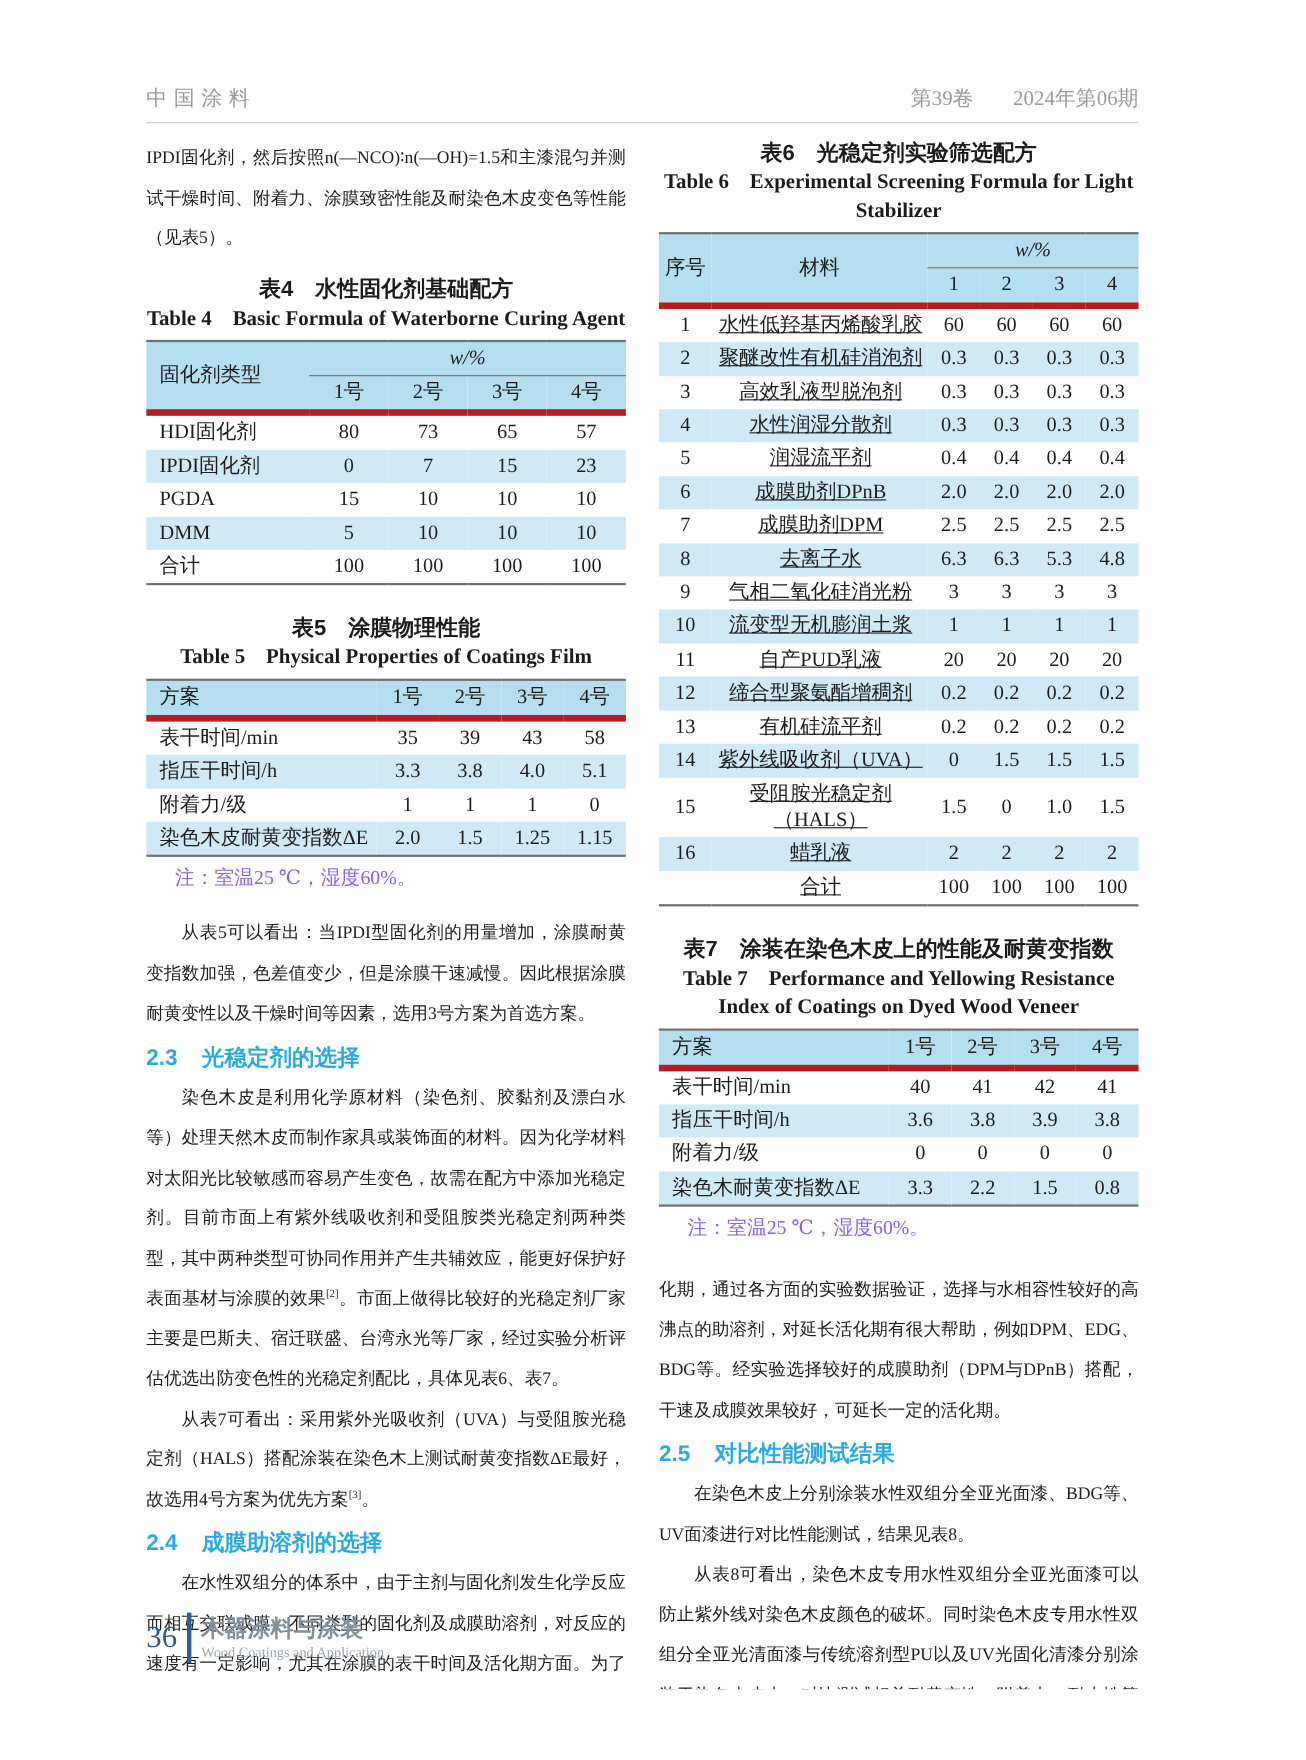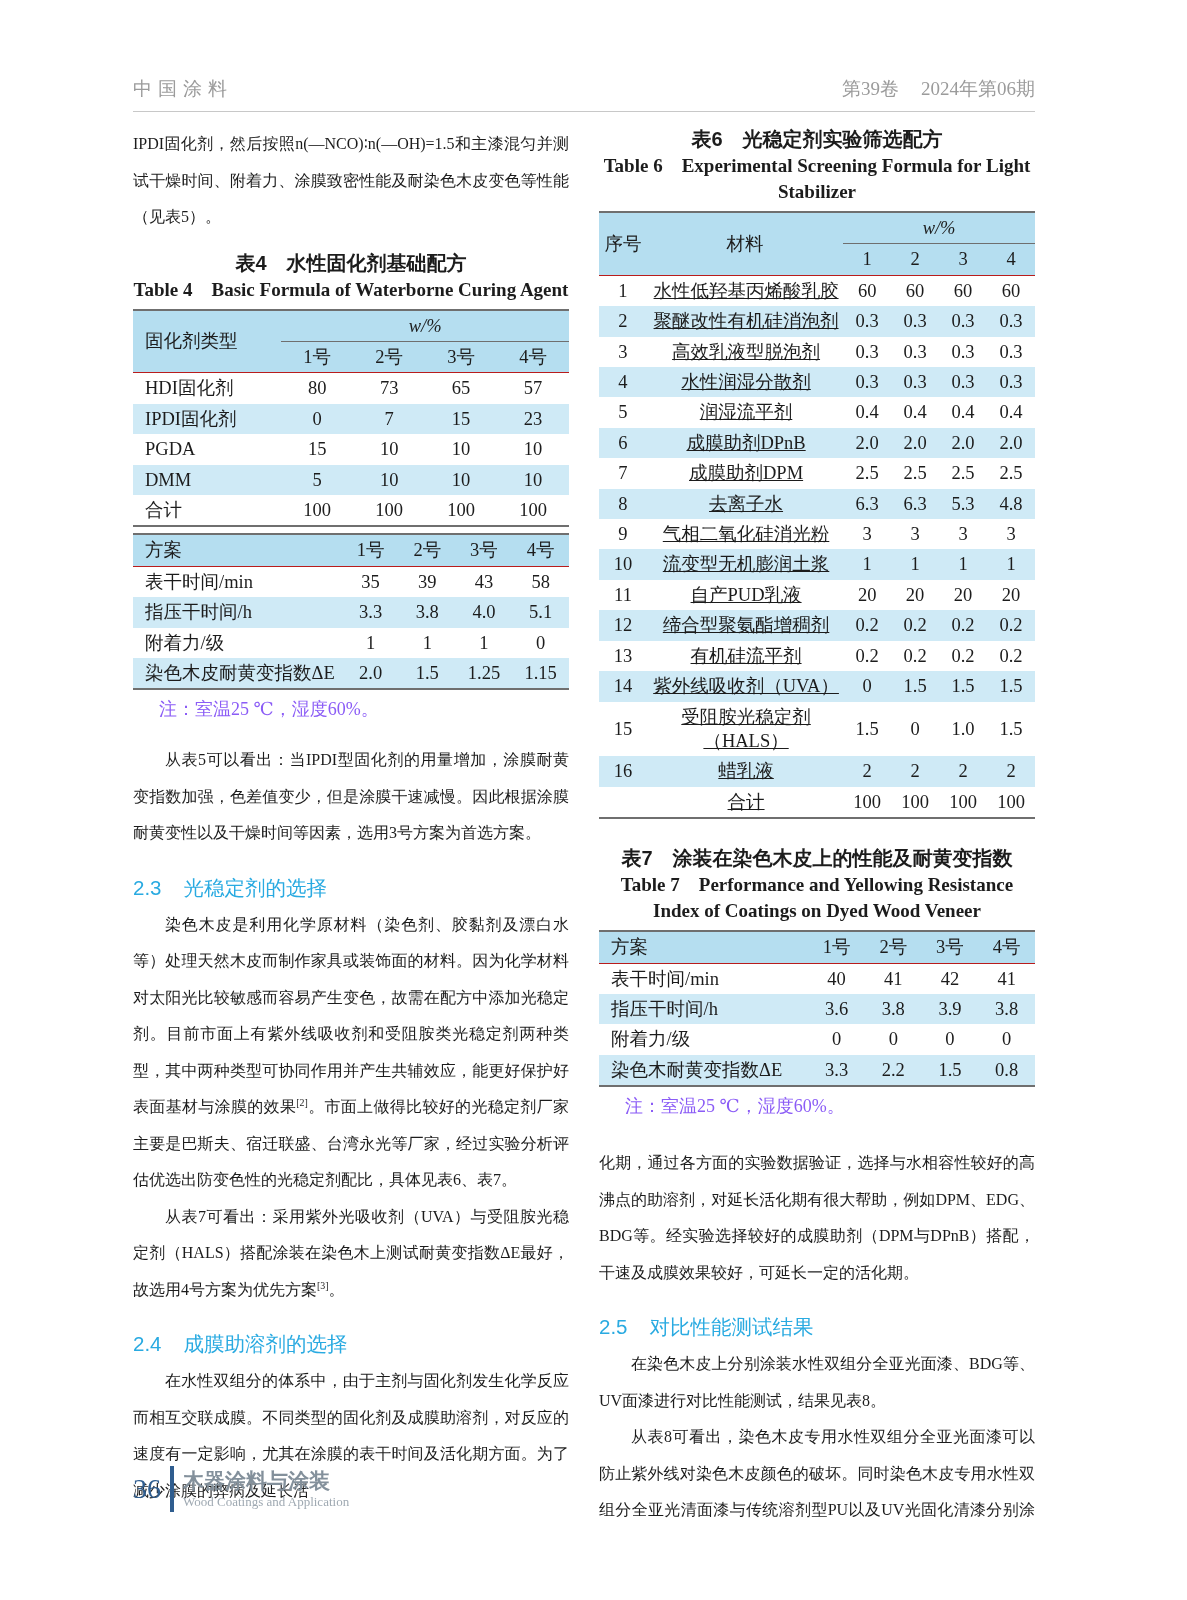--- a/index.html
+++ b/index.html
@@ -3,46 +3,46 @@
 <meta charset="utf-8">
 <style>
   html,body{margin:0;padding:0;background:#ffffff;}
   .page{position:relative;width:1187px;height:1536px;background:#ffffff;overflow:hidden;
         font-family:"Liberation Serif","DejaVu Serif",serif;color:#1c1c1c;}
   
   .runhead{position:absolute;left:133px;top:76px;width:902px;display:flex;
            justify-content:space-between;align-items:flex-end;color:#9b9b9b;
            font-size:19px;padding-bottom:9px;border-bottom:1px solid #c8c8c8;}
   .runhead .jname{letter-spacing:6px;}
-  .runhead .vol{margin-right:22px;}
+  .runhead .vol{margin-right:36px;}
   
   .col{position:absolute;top:126px;width:436px;}
   .col-left{left:133px;}
   .col-right{left:599px;}
   
   .para{font-size:16px;line-height:36.5px;text-align:justify;margin:0;}
   .para.indent{text-indent:2em;}
   sup{font-size:0.62em;vertical-align:super;line-height:0;}
   
-  .sec-heading{font-family:"Liberation Sans","DejaVu Sans",sans-serif;font-weight:normal;
-               color:#29aae1;font-size:20.5px;line-height:30px;margin:21px 0 4px 0;}
+  .sec-heading{font-family:"Liberation Sans","DejaVu Sans",sans-serif;font-weight:bold;
+               color:#29aae1;font-size:20.5px;line-height:30px;margin:6px 0 4px 0;}
   .sec-heading .num{margin-right:22px;}
   
   .tbl-title{text-align:center;margin:0;}
   .tbl-title .cn{display:block;font-family:"Liberation Sans","DejaVu Sans",sans-serif;
                  font-weight:bold;font-size:20px;line-height:27px;}
   .tbl-title .en{display:block;font-weight:bold;font-size:19px;line-height:26px;}
   .mt14{margin-top:14px;} .mt26{margin-top:26px;} .mt20{margin-top:20px;}
   
   table.dtable{width:100%;border-collapse:collapse;table-layout:fixed;
                font-size:18.5px;margin-top:6px;
                border-top:2px solid #6f6f6f;border-bottom:2px solid #6f6f6f;}
   .dtable th,.dtable td{font-weight:normal;padding:3px 2px;text-align:center;line-height:1.32;}
   .dtable thead th{background:#b5def0;}
-  .dtable thead{border-bottom:1px solid #b91c1c;border-radius:19px;}
+  .dtable thead{border-bottom:6px solid #b91c1c;border-radius:19px;}
   .dtable tbody tr:nth-child(even){background:#cfeaf6;}
   .dtable .unit{border-bottom:1px solid #6f6f6f;font-style:italic;}
   .t4 td:first-child,.t57 td:first-child{text-align:left;padding-left:12px;}
   .t4 th.lbl,.t57 th.lbl{text-align:left;padding-left:12px;}
   .t6 td:nth-child(2){text-align:center;padding-left:4px;text-decoration:underline;}
   .t6 th.mat{text-align:center;}
   
   .tnote{color:#8b5cf6;font-size:18px;line-height:26px;margin:6px 0 0 26px;}
   
   .footer{position:absolute;left:133px;top:1466px;display:flex;align-items:center;}
@@ -124,20 +124,24 @@
           <tr>
             <td>合计</td>
             <td>100</td>
             <td>100</td>
             <td>100</td>
             <td>100</td>
           </tr>
         </tbody>
     </table>
 
+    <div class="tbl-title mt26">
+      <span class="cn">表5 涂膜物理性能</span>
+      <span class="en">Table 5 Physical Properties of Coatings Film</span>
+    </div>
     <table class="dtable t57">
       <colgroup>
           <col style="width:48%">
           <col style="width:13%">
           <col style="width:13%">
           <col style="width:13%">
           <col style="width:13%">
         </colgroup>
       <thead>
         <tr>

